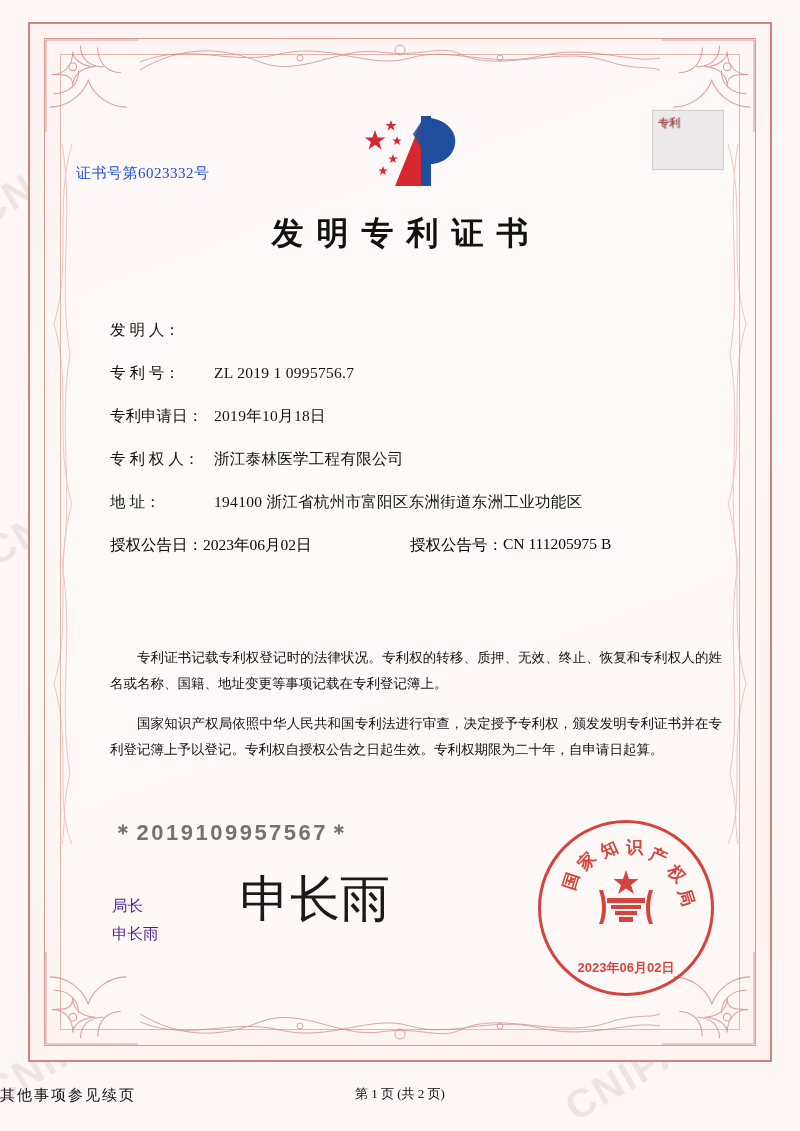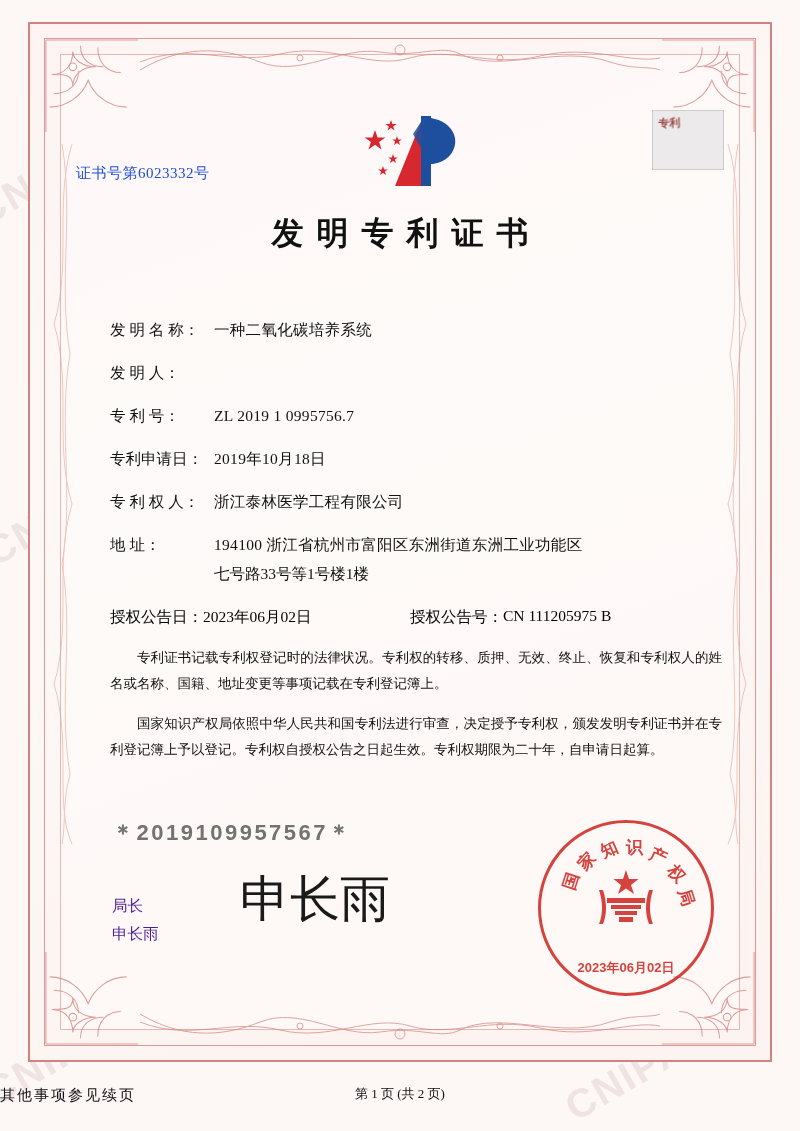--- a/index.html
+++ b/index.html
@@ -430,24 +430,20 @@
     </svg>
 
     <div class="seal-stamp-top">
       <div class="chop">专利</div>
     </div>
 
     <div class="title">发明专利证书</div>
 
     <div class="fields">
 
-      <div class="field-row">
-        <div class="field-label">发 明 名 称：</div>
-        <div class="field-value">一种二氧化碳培养系统</div>
-      </div>
 
       <div class="field-row">
         <div class="field-label">发 明 人：</div>
       </div>
 
       <div class="field-row">
         <div class="field-label">专 利 号：</div>
         <div class="field-value">ZL 2019 1 0995756.7</div>
       </div>
 
@@ -458,21 +454,20 @@
 
       <div class="field-row">
         <div class="field-label">专 利 权 人：</div>
         <div class="field-value">浙江泰林医学工程有限公司</div>
       </div>
 
       <div class="field-row">
         <div class="field-label">地 址：</div>
         <div class="field-value">194100 浙江省杭州市富阳区东洲街道东洲工业功能区</div>
       </div>
-      <div class="addr-second">七号路33号等1号楼1楼</div>
 
       <div class="twocol">
         <div class="col-a">
           <span class="lbl">授权公告日：</span>
           <span>2023年06月02日</span>
         </div>
         <div class="col-b">
           <span class="lbl">授权公告号：</span>
           <span>CN 111205975 B</span>
         </div>

